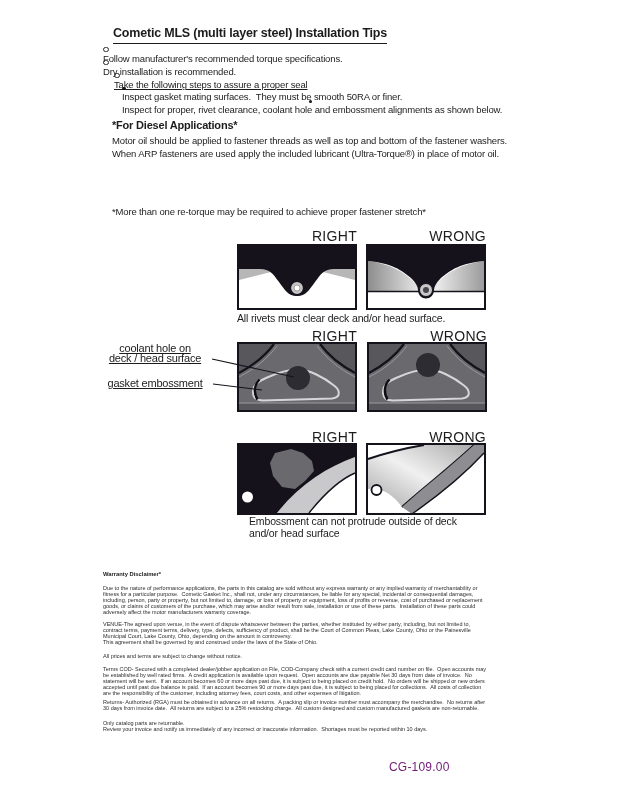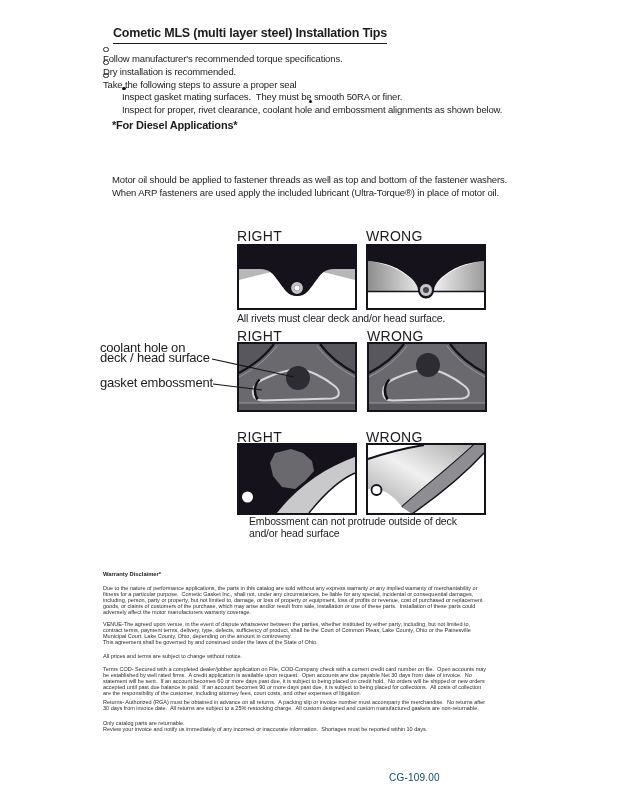--- a/index.html
+++ b/index.html
@@ -16,26 +16,26 @@
   .subhead { font-size:11px; font-weight:bold; letter-spacing:-0.2px; white-space:pre; }
   .bullet { display:flex; align-items:flex-start;flex-direction:column; }
   .ring {
     width:3.5px; height:3.5px; border:0.9px solid #2a2a2c; border-radius:50%;
     margin:3.8px 4px 0 0; flex:0 0 auto;
   }
   .dot {
     width:3.6px; height:3.6px; background:#151517; border-radius:50%;
     margin:3.8px 3.5px 0 0; flex:0 0 auto;
   }
-  .fig-label { font-size:14px; letter-spacing:0.3px; width:120px; text-align:left; white-space:pre; }
+  .fig-label { font-size:14px; letter-spacing:0.3px; width:120px; text-align:right; white-space:pre; }
   .caption { font-size:10.5px; letter-spacing:-0.15px; line-height:11.5px; white-space:pre; }
-  .ann { font-size:13px; letter-spacing:-0.2px; line-height:10px; width:110px; text-align:left; white-space:pre; }
+  .ann { font-size:11px; letter-spacing:-0.2px; line-height:10px; width:110px; text-align:center; white-space:pre;text-decoration:underline; }
   .fine { font-size:5.5px; line-height:6.1px; letter-spacing:0; color:#2c2c2e; white-space:pre; }
   .fine-head { font-size:5.8px; font-weight:bold; color:#222224; white-space:pre; }
-  .code { font-size:10px; letter-spacing:0.2px; color:#0c4a6e; white-space:pre;margin-top:12px; }
+  .code { font-size:12px; letter-spacing:0.2px; color:#701a75; white-space:pre; }
   
   .f-black { fill: var(--figure_black, #16121c); }
   .f-gray { fill: var(--figure_gray, #69696e); }
   .f-gray-d { fill: var(--figure_gray_dark, #57575c); }
   .f-light { fill: var(--figure_light, #c9c9cc); }
   .f-hole { fill: var(--hole_dark, #2c2c32); }
 </style>
 </head>
 <body>
 
@@ -44,36 +44,37 @@
   <div class="abs title" style="left:113px; top:26px;">Cometic MLS (multi layer steel) Installation Tips</div>
 
   <div class="abs bullet" style="left:103px; top:43px;">
     <span class="ring"></span>
     <span class="body-text">Follow manufacturer's recommended torque specifications.</span>
   </div>
   <div class="abs bullet" style="left:103px; top:56px;">
     <span class="ring"></span>
     <span class="body-text">Dry installation is recommended.</span>
   </div>
-  <div class="abs bullet" style="left:103px; top:69px;">
+  <div class="abs bullet" style="left:114px; top:69px;text-decoration:underline;">
     <span class="ring"></span>
     <span class="body-text">Take the following steps to assure a proper seal</span>
   </div>
   <div class="abs bullet" style="left:122px; top:83px;">
     <span class="dot"></span>
     <span class="body-text">Inspect gasket mating surfaces.  They must be smooth 50RA or finer.</span>
   </div>
   <div class="abs bullet" style="left:122px; top:96px;align-items:center;">
     <span class="dot"></span>
     <span class="body-text">Inspect for proper, rivet clearance, coolant hole and embossment alignments as shown below.</span>
   </div>
 
   <div class="abs subhead" style="left:112px; top:119px;">*For Diesel Applications*</div>
-  <div class="abs body-text" style="left:112px; top:134px;margin-top:39px;">Motor oil should be applied to fastener threads as well as top and bottom of the fastener washers.
+  <div class="abs body-text" style="left:112px; top:134px;">Motor oil should be applied to fastener threads as well as top and bottom of the fastener washers.
 When ARP fasteners are used apply the included lubricant (Ultra-Torque®) in place of motor oil.</div>
+  <div class="abs body-text" style="left:112px; top:205px;">*More than one re-torque may be required to achieve proper fastener stretch*</div>
 
   <div class="abs fig-label" style="left:237px; top:228px;">RIGHT</div>
   <div class="abs fig-label" style="left:366px; top:228px;">WRONG</div>
 
   <svg class="abs" style="left:237px; top:244px;" width="120" height="66" viewBox="0 0 120 66" aria-hidden="true">
     <rect x="0" y="0" width="120" height="66" fill="#ffffff"></rect>
     <polygon points="2,25 46,25 2,36" fill="#b7b7b7"></polygon>
     <polygon points="118,25 74,25 118,36" fill="#b7b7b7"></polygon>
     <path class="f-black" d="M2 2 H118 V25 H97 C87 25 84 30 78 38 C72 46 69 52 60 52 C51 52 48 46 42 38 C36 30 33 25 23 25 H2 Z"></path>
     <circle cx="60" cy="44" r="6.8" fill="#c6c6c6" stroke="#16121c" stroke-width="1.8"></circle>

